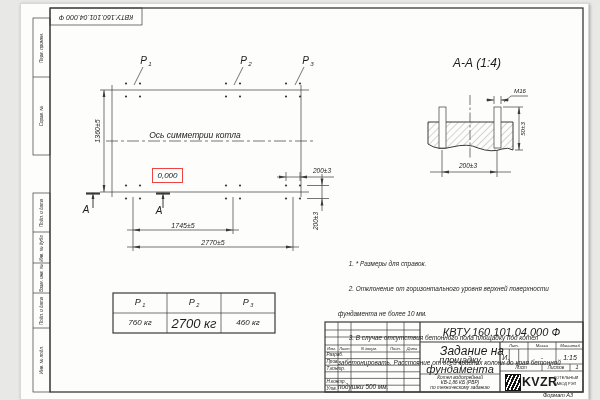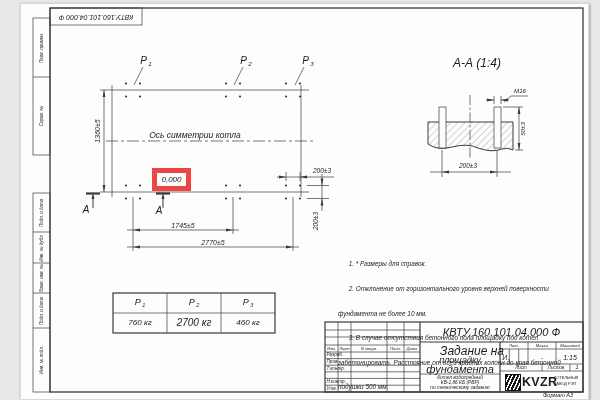--- a/index.html
+++ b/index.html
@@ -6,21 +6,21 @@
   .canvas{position:relative;width:600px;height:400px;background:#e8e8e6;overflow:hidden;
           font-family:"Liberation Sans",sans-serif;color:#1c1c1c;}
   .page{position:absolute;left:20px;top:3px;width:567px;height:395px;background:#fdfdfc;
         box-shadow:1px 1px 3px rgba(0,0,0,.3);border:1px solid #d8d8d6;}
   svg.linework{position:absolute;left:0;top:0;pointer-events:none;}
   .lbl{position:absolute;transform:translate(-50%,-50%);white-space:nowrap;font-style:italic;line-height:1;}
   .lbl-left{position:absolute;transform:translate(0,-50%);white-space:nowrap;font-style:italic;line-height:1;}
   .rot{transform:translate(-50%,-50%) rotate(-90deg);}
   .rot180{transform:translate(-50%,-50%) rotate(180deg);}
   .psub{font-size:62%;vertical-align:-2px;margin-left:1.5px;}
-  .elev-box{position:absolute;left:152px;top:168px;width:29px;height:13px;border:5px solid #ef4444;
+  .elev-box{position:absolute;left:152px;top:168px;width:29px;height:13px;border:1px solid #ef4444;
             display:flex;align-items:center;justify-content:center;font-style:italic;font-size:8px;}
   .notes{position:absolute;left:338px;top:244px;width:246px;font-size:6.4px;line-height:8.2px;
          font-style:italic;white-space:pre;}
   .kvzr-emblem{position:absolute;left:505px;top:374px;width:14px;height:15px;background:#111;
     background-image:repeating-linear-gradient(-65deg,#111 0 2px,#fff 2px 3.4px);border:1px solid #111;}
   .kvzr-name{position:absolute;left:522px;top:375px;font-weight:bold;font-size:12.5px;letter-spacing:.3px;font-style:normal;}
   .company-sub{font-size:3.9px;font-style:normal;}
 </style>
 </head>
 <body>
@@ -223,21 +223,21 @@
     <div>забетонировать. Расстояние от осей крайних колонн до края бетонной</div>
     <div>подушки 500 мм.</div>
     
     
   </div>
 
   <div class="lbl" style="left:140px;top:303px;font-size:9px;"><span>P</span><span class="psub">1</span></div>
   <div class="lbl" style="left:194px;top:303px;font-size:9px;"><span>P</span><span class="psub">2</span></div>
   <div class="lbl" style="left:248px;top:303px;font-size:9px;"><span>P</span><span class="psub">3</span></div>
   <div class="lbl" style="left:140px;top:323px;font-size:8px;">760 кг</div>
-  <div class="lbl" style="left:194px;top:323px;font-size:10px;">2700 кг</div>
+  <div class="lbl" style="left:194px;top:323px;font-size:13px;">2700 кг</div>
   <div class="lbl" style="left:248px;top:323px;font-size:8px;">460 кг</div>
 
   <div class="lbl" style="left:501.5px;top:332px;font-size:11px;">КВТУ.160.101.04.000 Ф</div>
   <div class="lbl" style="left:472px;top:350.5px;font-size:12px;">Задание на</div>
   <div class="lbl" style="left:460px;top:359.5px;font-size:9px;">площадку</div>
   <div class="lbl" style="left:460px;top:369px;font-size:11px;">фундамента</div>
   <div class="lbl" style="left:460px;top:378px;font-size:4.8px;">Котел водогрейный</div>
   <div class="lbl" style="left:460px;top:383px;font-size:4.8px;">КВ-1,86 КБ (РВР)</div>
   <div class="lbl" style="left:460px;top:388px;font-size:4.8px;">по техническому заданию</div>
   <div class="lbl" style="left:331.5px;top:348.5px;font-size:4px;">Изм.</div>

